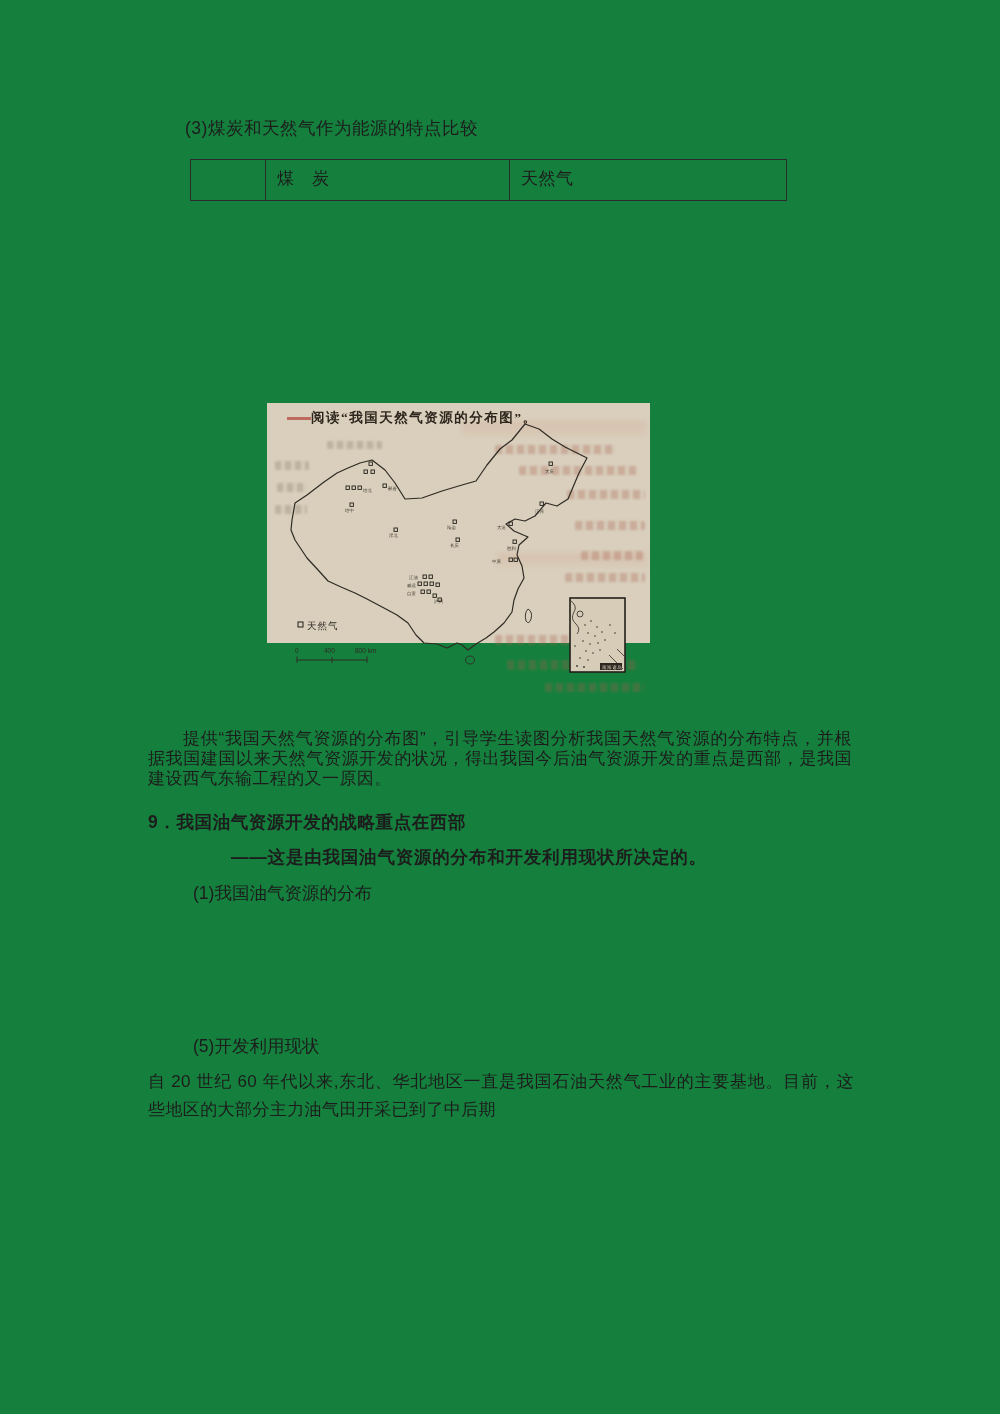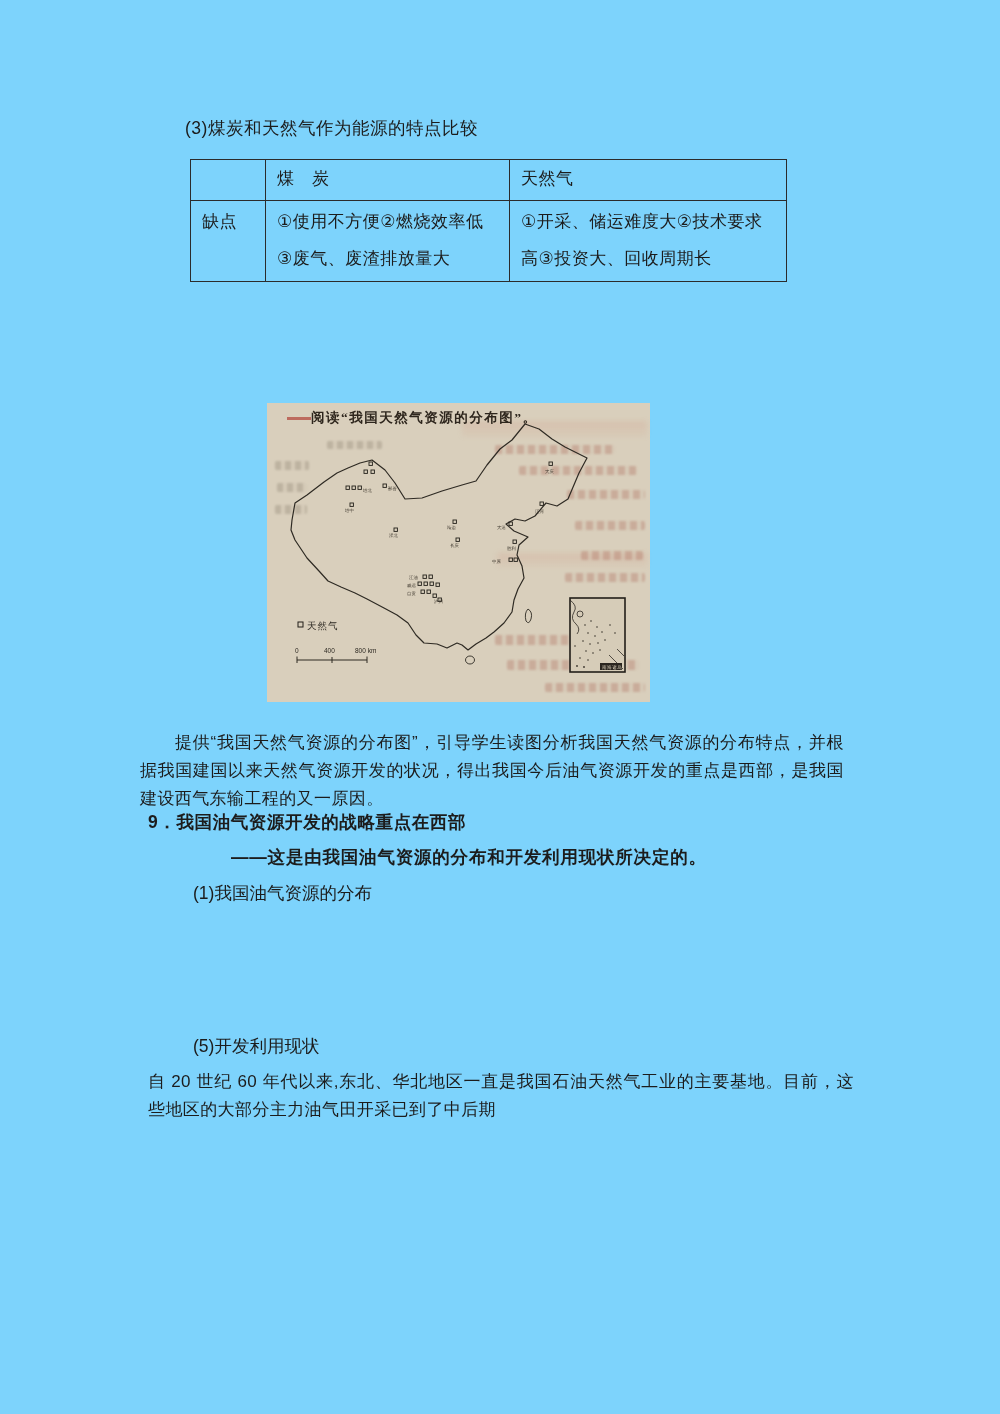--- a/index.html
+++ b/index.html
@@ -1,19 +1,19 @@
 <!DOCTYPE html>
 <html><head>
 <meta charset="utf-8">
 <style>
   html,body{margin:0;padding:0;background:#ffffff;}
   .page{
     position:relative;
     width:1000px;height:1414px;
-    background:#7dd3fc;
+    background:#15803d;
     font-family:"Liberation Sans","DejaVu Sans",sans-serif;
     color:#1c1c1c;
     overflow:hidden;
   }
   .abs{position:absolute;}
   .sec-heading{font-size:17.5px;letter-spacing:.5px;}
 
   
   table.cmp{
     border-collapse:collapse;
@@ -30,21 +30,21 @@
     letter-spacing:.5px;
   }
   table.cmp .hdr-row th{height:34px;line-height:34px;}
   table.cmp .body-row td{line-height:37px;height:74px;}
   .col-label{width:75px;}
   .col-coal{width:244px;}
   .col-gas{width:277px;}
 
   
   .map-figure{
-    left:267px;top:403px;width:383px;height:299px;
+    left:267px;top:403px;width:383px;height:240px;
     background:#d9cfbc;
   }
   .noise{position:absolute;pointer-events:none;border-radius:2px;}
   .noise.txt{
     background:repeating-linear-gradient(90deg, rgba(167,94,78,.30) 0 7px, rgba(167,94,78,.04) 7px 11px);
     filter:blur(1.1px);
   }
   .noise.txt-gray{
     background:repeating-linear-gradient(90deg, rgba(120,108,92,.28) 0 6px, rgba(120,108,92,.04) 6px 10px);
     filter:blur(1.2px);
@@ -56,21 +56,21 @@
   .map-caption{
     left:44px;top:6px;width:300px;
     font-family:"Liberation Serif","DejaVu Serif",serif;
     font-weight:700;font-size:13.5px;letter-spacing:1.5px;color:#2e261d;
   }
   .cap-mark{left:20px;top:14px;width:24px;height:3px;background:#b34a3f;opacity:.75;}
   svg.map{position:absolute;left:0;top:0;}
 
   
   .para{font-size:17px;text-align:justify;letter-spacing:.4px;}
-  .p1{left:140px;top:729px;width:704px;line-height:28px;text-indent:35px;}
+  .p1{left:148px;top:729px;width:704px;line-height:20px;text-indent:35px;}
   .h3line{left:148px;top:810px;font-size:17.5px;font-weight:700;letter-spacing:.6px;}
   .h3sub{left:231px;top:845px;font-size:17.5px;font-weight:700;letter-spacing:.8px;}
   .s1head{left:193px;top:881px;font-size:17.5px;}
   .p2{left:148px;top:921px;width:706px;line-height:38px;text-indent:57px;}
   .s2head{left:193px;top:1034px;font-size:17.5px;}
   .p3{left:148px;top:1068px;width:706px;line-height:28px;}
 </style>
 </head>
 <body>
 
@@ -82,25 +82,20 @@
     <colgroup>
         <col class="col-label">
         <col class="col-coal">
         <col class="col-gas">
       </colgroup>
     <tbody>
         <tr class="hdr-row">
       <th></th>
       <th>煤　炭</th>
       <th>天然气</th>
-    </tr>
-    <tr class="body-row">
-      <td>缺点</td>
-      <td>①使用不方便②燃烧效率低③废气、废渣排放量大</td>
-      <td>①开采、储运难度大②技术要求高③投资大、回收周期长</td>
     </tr>
   </tbody>
     </table>
 
   <div class="abs map-figure">
 
     <div class="noise streak" style="left:195px;top:18px;width:185px;height:16px;"></div>
     <div class="noise streak" style="left:230px;top:150px;width:150px;height:14px;"></div>
     <div class="noise txt" style="left:228px;top:42px;width:120px;height:9px;"></div>
     <div class="noise txt" style="left:252px;top:63px;width:118px;height:9px;"></div>

